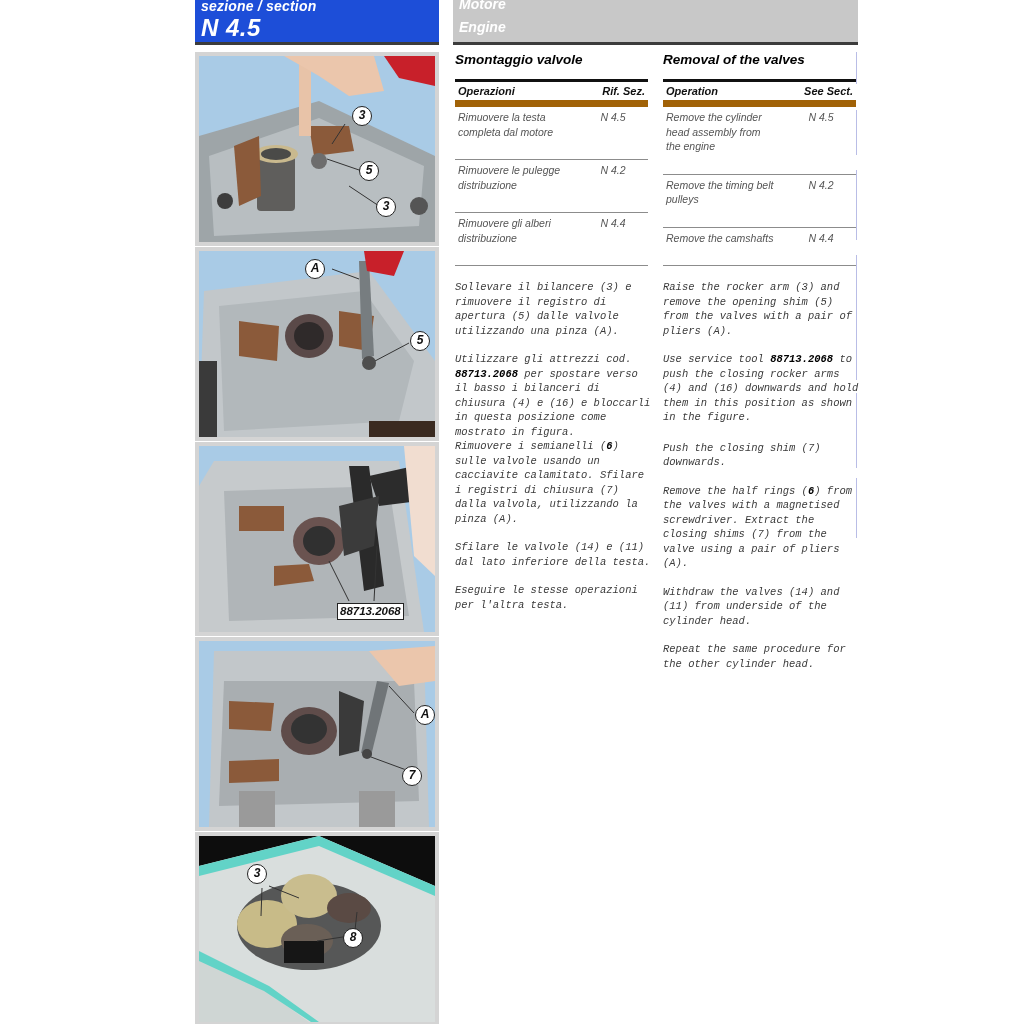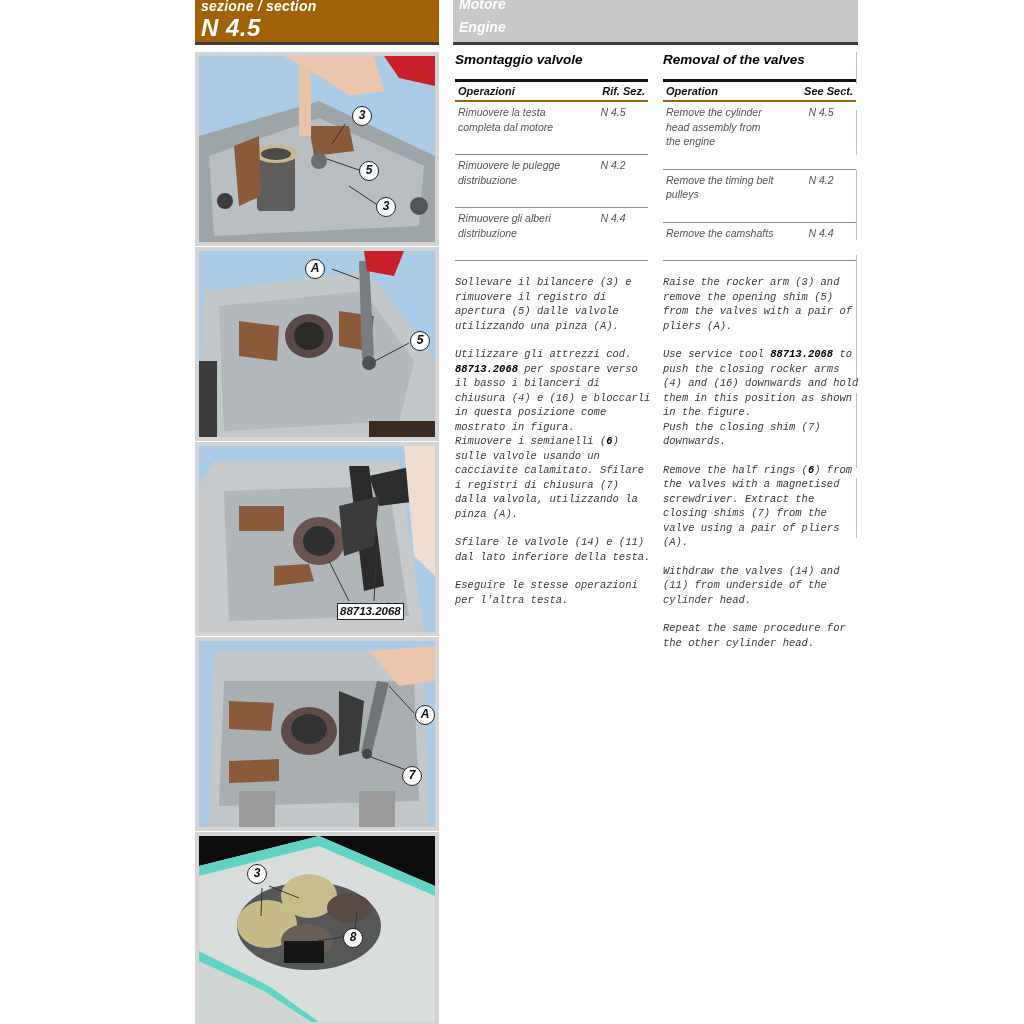--- a/index.html
+++ b/index.html
@@ -5,21 +5,21 @@
     html, body { margin: 0; padding: 0; }
     body {
       width: 1024px; height: 1024px; background: #ffffff; position: relative; overflow: hidden;
       font-family: "Liberation Sans", sans-serif;
     }
     .page { position: absolute; left: 0; top: 0; width: 1024px; height: 1024px; }
 
     
     .hdr-left {
       position: absolute; left: 195px; top: 0; width: 244px; height: 42px;
-      background: #a16207; border-bottom: 3px solid #3c3c3c;
+      background: #1d4ed8; border-bottom: 3px solid #3c3c3c;
     }
     .hdr-left .lbl {
       position: absolute; left: 6px; top: -2px; color: #fff; font-style: italic; font-weight: bold;
       font-size: 14px; letter-spacing: 0.2px;
     }
     .hdr-left .sec {
       position: absolute; left: 6px; top: 14px; color: #fff; font-style: italic; font-weight: bold;
       font-size: 24px; letter-spacing: 0.5px;
     }
     .hdr-right {
@@ -52,21 +52,21 @@
     
     .col { position: absolute; top: 48px; width: 196px; }
     .col.it-col { left: 455px; }
     .col.en-col { left: 663px; }
     .col-title {
       font-weight: bold; font-style: italic; font-size: 13.5px; color: #000; height: 24px; line-height: 24px;
     }
     table.ops { width: 193px; border-collapse: collapse; margin-top: 7px; }
     table.ops th {
       font-size: 11px; font-style: italic; font-weight: bold; color: #111; text-align: left;
-      border-top: 3px solid #111; border-bottom: 2px solid #a16207; padding: 2px 3px 3px 3px; height: 13px;
+      border-top: 3px solid #111; border-bottom: 7px solid #a16207; padding: 2px 3px 3px 3px; height: 13px;
     }
     table.ops th.ref { text-align: right; }
     table.ops td {
       font-size: 10.5px; font-style: italic; color: #555; vertical-align: top;
       border-bottom: 1px solid #8c8c8c; padding: 3px 3px 20px 3px; line-height: 14.5px;
     }
     table.ops td.ref { text-align: center; width: 64px; padding-left: 10px; }
     .body-text { margin-top: 14px; font-family: Liberation Mono, monospace; }
     .para {
       font-size: 10.5px; font-style: italic; color: #3a3a3a; line-height: 14.5px; margin: 0 0 14px 0;
@@ -262,21 +262,21 @@
           <td class="ref">N 4.2</td>
         </tr>
         <tr>
           <td>Remove the camshafts</td>
           <td class="ref">N 4.4</td>
         </tr>
       </tbody>
     </table>
     <div class="body-text">
       <p class="para">Raise the rocker arm (3) and remove the opening shim (5) from the valves with a pair of pliers (A).</p>
-      <p class="para" style="margin-bottom:0"><span>Use service tool </span><b>88713.2068</b><span> to push the closing rocker arms (4) and (16) downwards and hold them in this position as shown in the figure.</span></p>
+      <p class="para" style="margin-bottom:16px"><span>Use service tool </span><b>88713.2068</b><span> to push the closing rocker arms (4) and (16) downwards and hold them in this position as shown in the figure.</span></p>
       <p class="para">Push the closing shim (7) downwards.</p>
       <p class="para"><span>Remove the half rings (</span><b>6</b><span>) from the valves with a magnetised screwdriver. Extract the closing shims (7) from the valve using a pair of pliers (A).</span></p>
       <p class="para">Withdraw the valves (14) and (11) from underside of the cylinder head.</p>
       <p class="para">Repeat the same procedure for the other cylinder head.</p>
     </div>
   </div>
 
   <div class="vline" style="top:52px;height:32px"></div>
   <div class="vline" style="top:110px;height:45px"></div>
   <div class="vline" style="top:170px;height:70px"></div>

